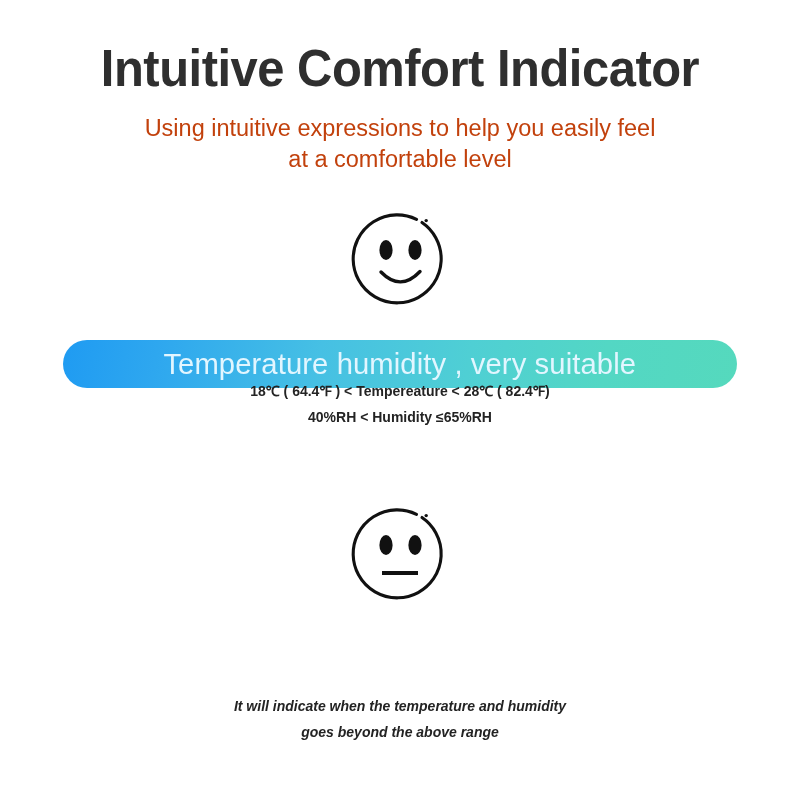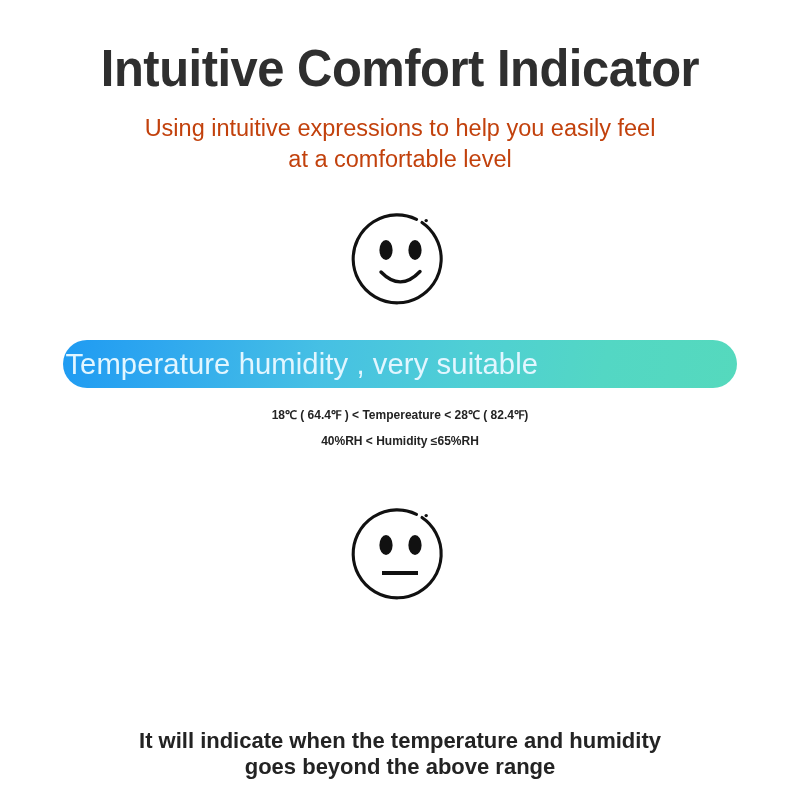--- a/index.html
+++ b/index.html
@@ -68,21 +68,21 @@
     overflow: visible;
   }
   .face-happy { top: 212px; left: 354px; }
   .face-neutral { top: 507px; left: 354px; }
 
   
   .banner {
     position: absolute;
     display: flex;
     align-items: center;
-    justify-content: flex-start;
+    justify-content: center;
     border-radius: 999px;
     box-sizing: border-box;
   }
   .banner-label {
     font-size: 29px;
     font-weight: normal;
     color: #e2f6ff;
     white-space: nowrap;
     letter-spacing: 0.1px;
   }
@@ -127,30 +127,31 @@
   
   .detail-block {
     position: absolute;
     left: 0;
     width: 800px;
     text-align: center;
     color: #232323;
     white-space: pre-line;
   }
   .detail-good {
-    top: 402px;
-    font-size: 12px;
+    top: 378px;
+    font-size: 14px;
     line-height: 26px;
     font-weight: bold;
   }
   .detail-bad {
-    top: 728px;
-    font-size: 22px;
+    top: 693px;
+    font-size: 14px;
     line-height: 26px;
     font-weight: bold;
+    font-style: italic;
   }
 </style>
 </head>
 <body>
 
 <div class="page">
 
   <h1 class="page-title">Intuitive Comfort Indicator</h1>
 
   <div class="page-subtitle">Using intuitive expressions to help you easily feel

